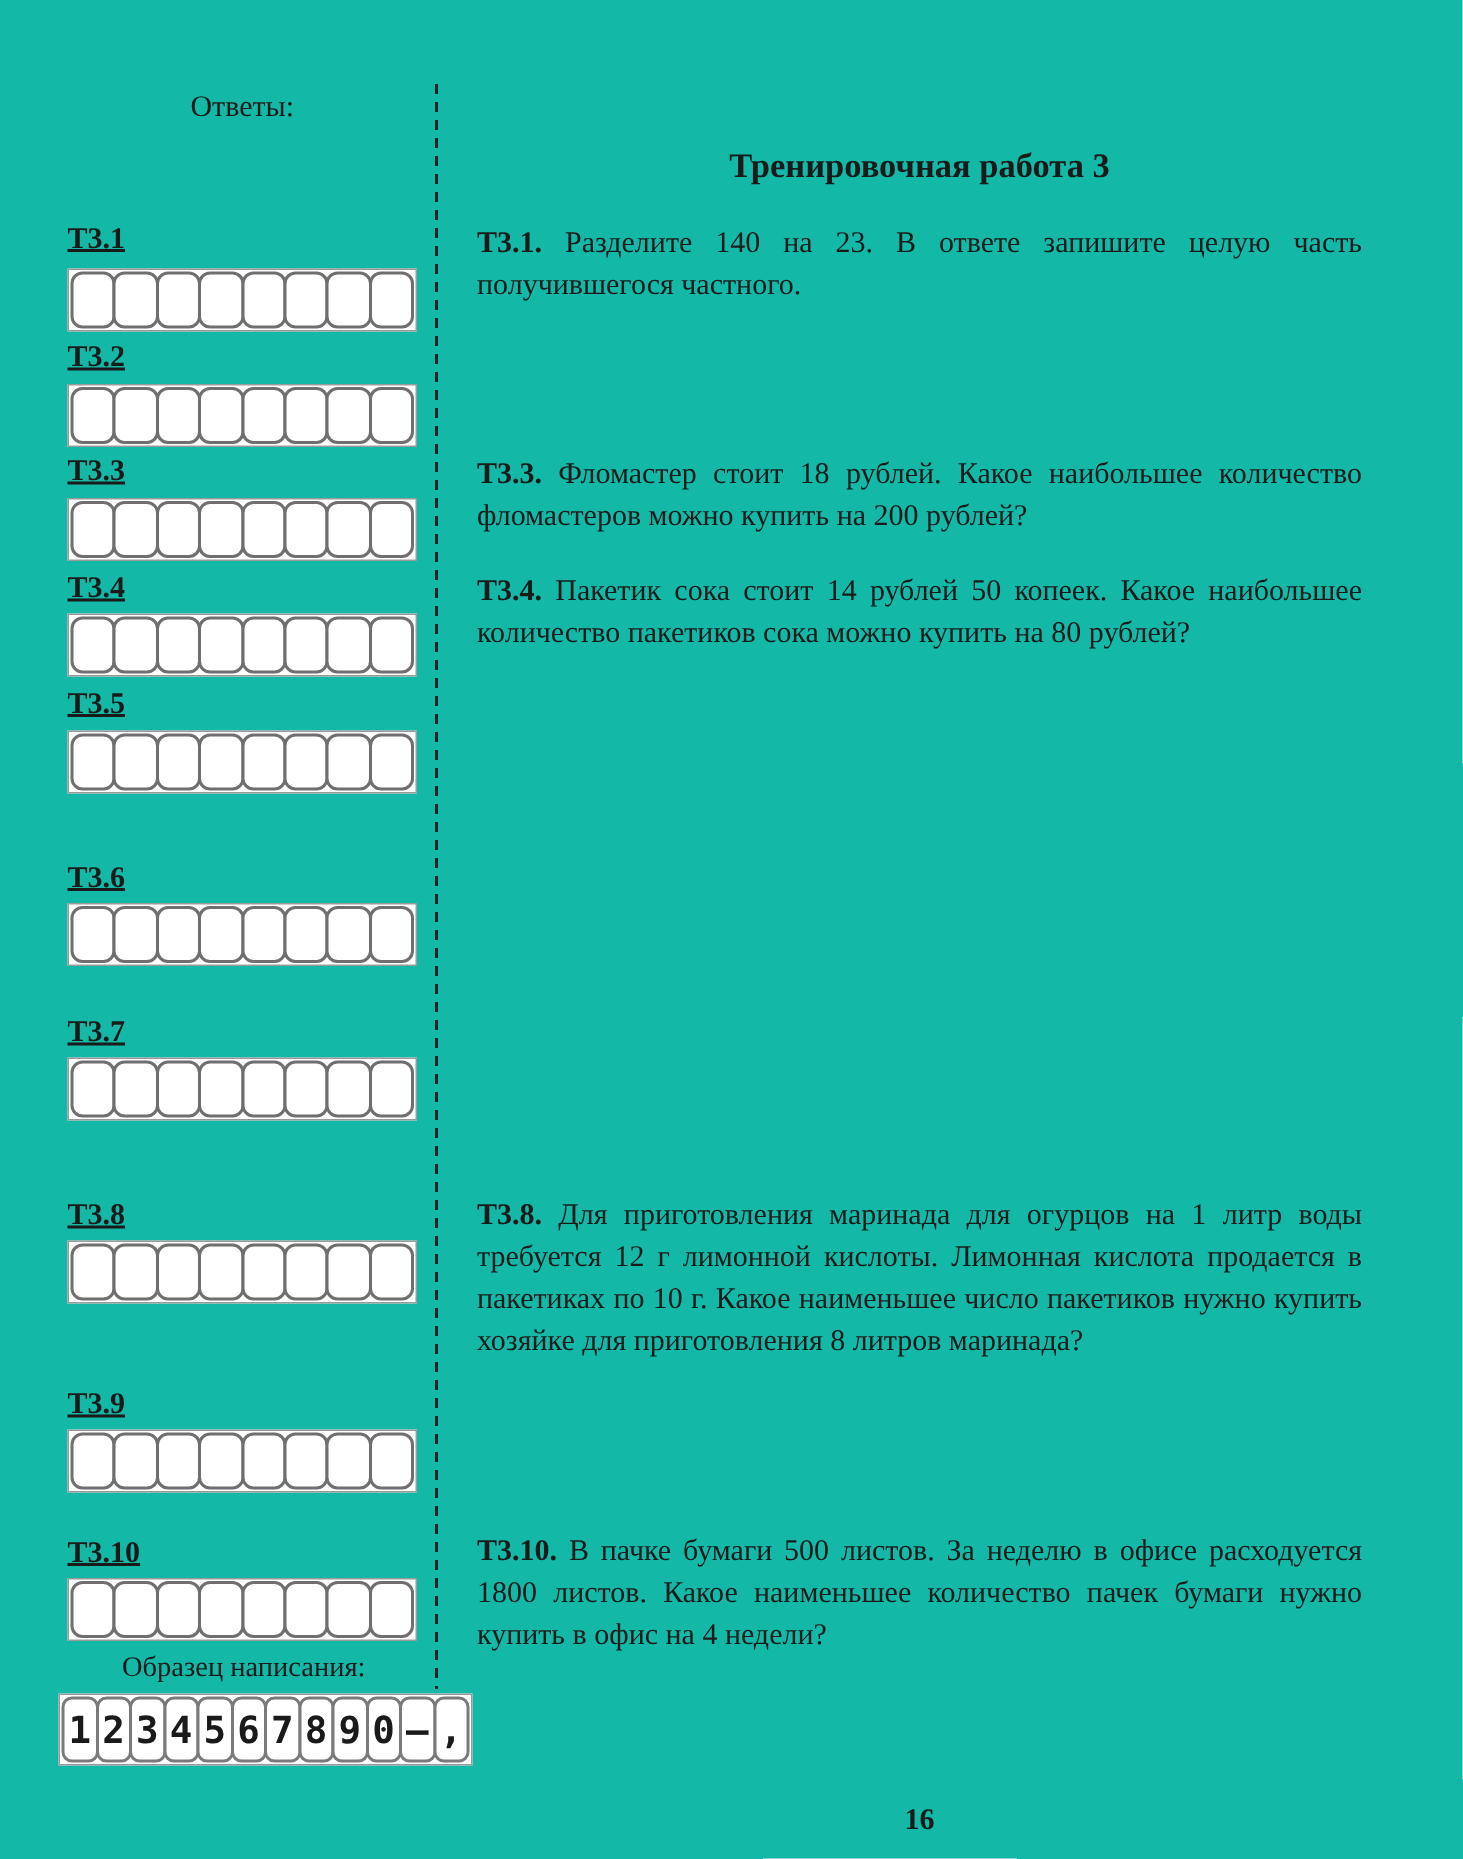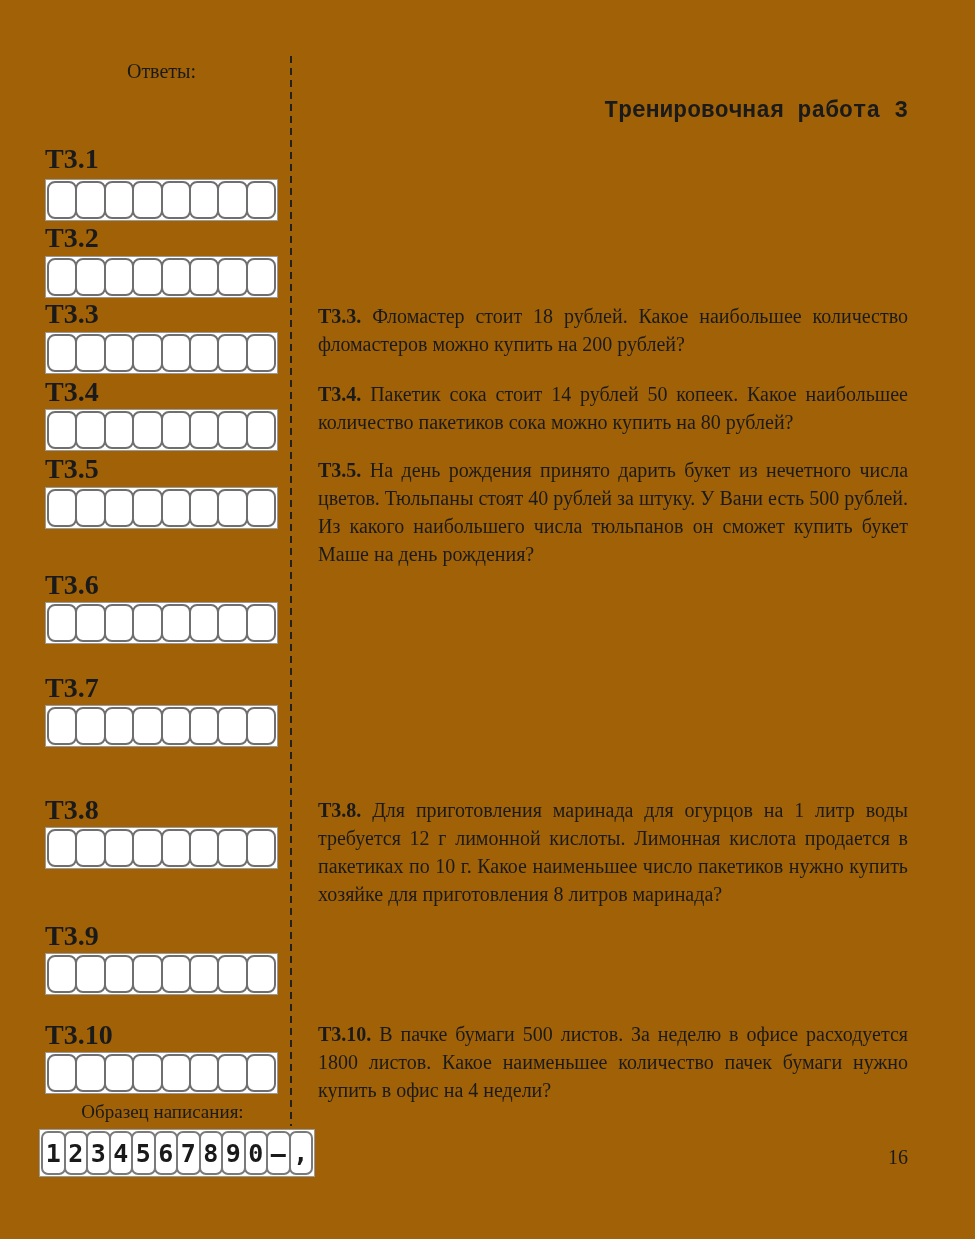--- a/index.html
+++ b/index.html
@@ -1,30 +1,30 @@
 <!DOCTYPE html>
 <html><head>
 <meta charset="utf-8">
 <style>
   html,body { margin:0; padding:0; background:#e8e8e8; }
   .page {
     position:relative; width:975px; height:1239px; margin:0 auto;
-    background:#a16207; color:#1a1a1a;
+    background:#14b8a6; color:#1a1a1a;
     font-family:"Liberation Serif","DejaVu Serif",serif;
     overflow:hidden;
   }
 
   
   .answers-col { position:absolute; left:45px; top:0; width:233px; height:100%; }
   .answers-header {
     position:absolute; top:60px; left:0; width:233px;
     text-align:center; font-size:20px;
   }
   .answer-label {
-    position:absolute; left:0; font-weight:bold; font-size:28px; line-height:22px;
+    position:absolute; left:0; font-weight:bold; font-size:20px; line-height:22px;text-decoration:underline;
   }
   .answer-row {
     position:absolute; left:0; width:229px;
     display:flex; border:1px solid #9a9a9a; padding:1px; background:#fff;
   }
   .answer-cell {
     flex:1; height:34px; border:2px solid #6f6f6f; border-radius:8px;
     margin-left:-2px; background:#fff;
   }
   .answer-cell:first-child { margin-left:0; }
@@ -48,30 +48,30 @@
   
   .divider {
     position:absolute; left:290px; top:56px; width:2px; height:1070px;
     background:repeating-linear-gradient(to bottom,#222 0 7px,transparent 7px 12px);
   }
 
   
   .main-col { position:absolute; left:318px; top:0; width:590px; height:100%; }
   .work-title {
     position:absolute; top:98px; left:0; width:590px; margin:0;
-    text-align:right; font-size:23px; font-weight:bold;font-family:Liberation Mono, monospace;
+    text-align:center; font-size:23px; font-weight:bold;
   }
   .problem {
     position:absolute; left:0; width:590px; margin:0;
     font-size:20px; line-height:28px; text-align:justify;
   }
   .problem b { font-weight:bold; }
   .page-number {
-    position:absolute; top:1146px; left:0; width:590px;
-    text-align:right; font-size:20px;
+    position:absolute; top:1202px; left:0; width:590px;
+    text-align:center; font-size:20px;font-weight:bold;
   }
 </style>
 </head>
 <body>
 
 <div class="page">
 
   <aside class="answers-col">
     <div class="answers-header">Ответы:</div>
 
@@ -210,22 +210,22 @@
         <span class="sample-cell">–</span>
         <span class="sample-cell">,</span>
     </div>
   </aside>
 
   <div class="divider"></div>
 
   <main class="main-col">
     <h1 class="work-title">Тренировочная работа 3</h1>
 
+    <p class="problem" style="top:148px"><b>Т3.1.</b> <span>Разделите 140 на 23. В ответе запишите целую часть получившегося частного.</span></p>
     <p class="problem" style="top:302px"><b>Т3.3.</b> <span>Фломастер стоит 18 рублей. Какое наибольшее количество фломастеров можно купить на 200 рублей?</span></p>
     <p class="problem" style="top:380px"><b>Т3.4.</b> <span>Пакетик сока стоит 14 рублей 50 копеек. Какое наибольшее количество пакетиков сока можно купить на 80 рублей?</span></p>
-    <p class="problem" style="top:456px"><b>Т3.5.</b> <span>На день рождения принято дарить букет из нечетного числа цветов. Тюльпаны стоят 40 рублей за штуку. У Вани есть 500 рублей. Из какого наибольшего числа тюльпанов он сможет купить букет Маше на день рождения?</span></p>
     <p class="problem" style="top:796px"><b>Т3.8.</b> <span>Для приготовления маринада для огурцов на 1 литр воды требуется 12 г лимонной кислоты. Лимонная кислота продается в пакетиках по 10 г. Какое наименьшее число пакетиков нужно купить хозяйке для приготовления 8 литров маринада?</span></p>
     <p class="problem" style="top:1020px"><b>Т3.10.</b> <span>В пачке бумаги 500 листов. За неделю в офисе расходуется 1800 листов. Какое наименьшее количество пачек бумаги нужно купить в офис на 4 недели?</span></p>
 
     <div class="page-number">16</div>
   </main>
 
 </div>
 
 </body></html>

